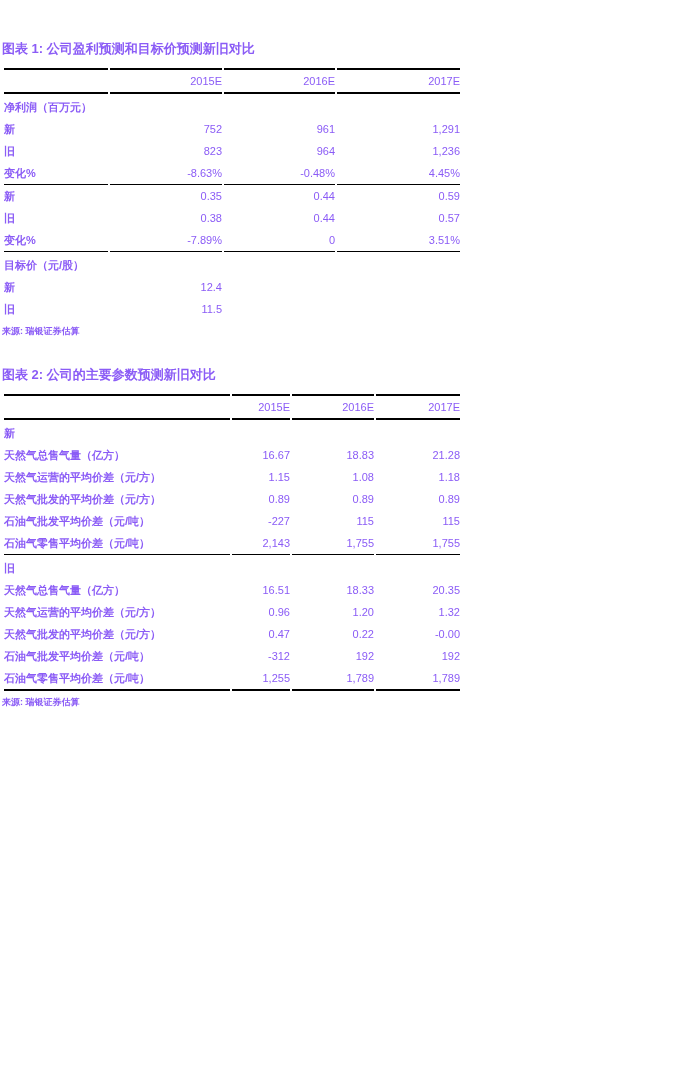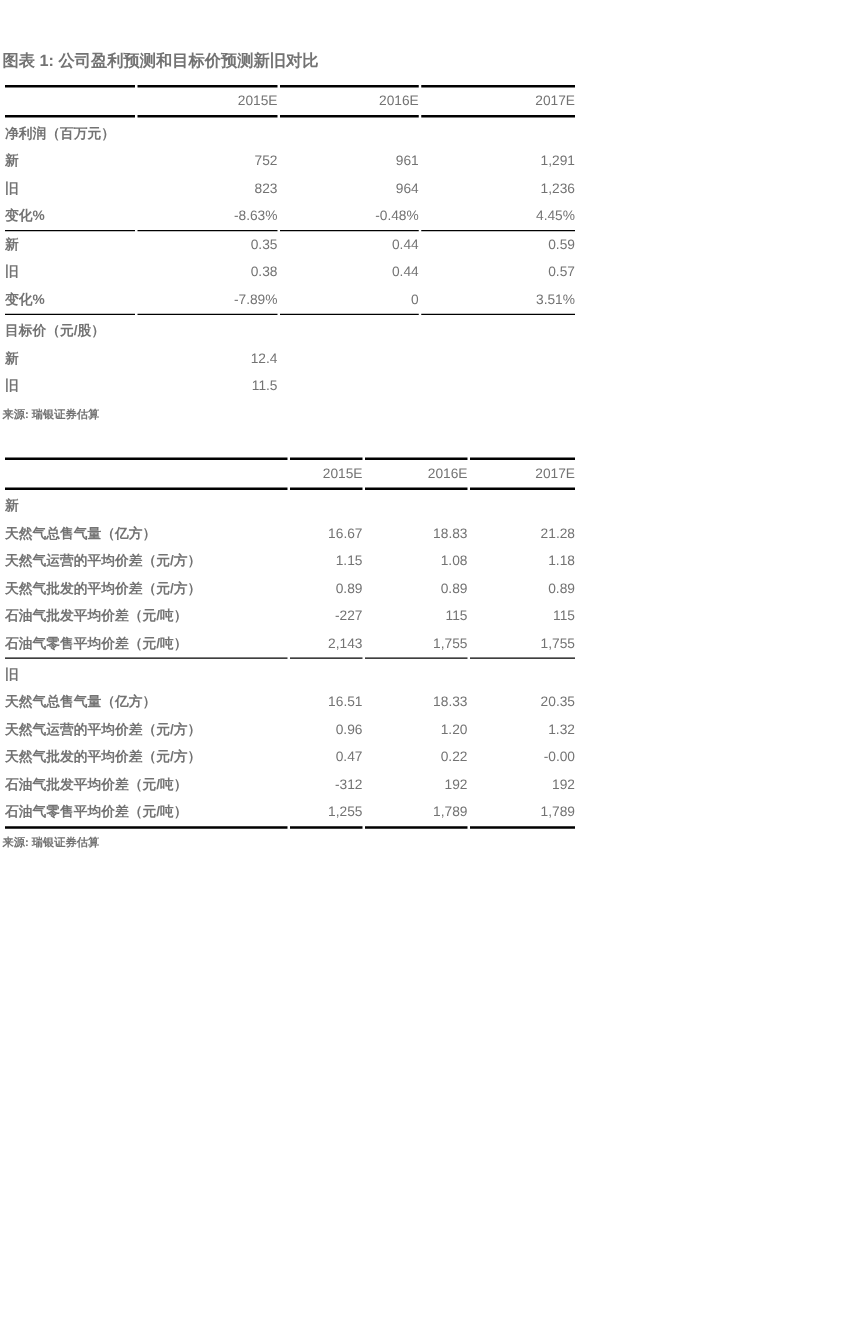--- a/index.html
+++ b/index.html
@@ -1,19 +1,19 @@
 <!DOCTYPE html>
 <html><head>
 <meta charset="utf-8">
 <style>
   html,body { margin:0; padding:0; background:#fff; }
   .page {
     position:relative;
     width:691px; height:866px;
-    background:#fff; color:#737373;
+    background:#fff; color:#8b5cf6;
     font-family:"Liberation Sans","DejaVu Sans",sans-serif;
     overflow:hidden;
   }
   .content { padding:40px 0 0 2px; }
 
   .fig-title { font-size:13px; font-weight:bold; margin:0 0 10px 0; }
 
   table.data-table {
     border-collapse:separate; border-spacing:2px 0;
     table-layout:fixed; width:460px;
@@ -135,20 +135,21 @@
             <td class="num">11.5</td>
             <td class="num"></td>
             <td class="num"></td>
           </tr>
         </tbody>
       </table>
       <div class="source">来源: 瑞银证券估算</div>
     </section>
 
     <section class="fig2">
+      <h1 class="fig-title">图表 2: 公司的主要参数预测新旧对比</h1>
       <table class="data-table">
         <colgroup>
             <col style="width:226px">
             <col style="width:58px">
             <col style="width:82px">
             <col style="width:84px">
           </colgroup>
         <thead>
           <tr>
             <th class="lbl"></th>

